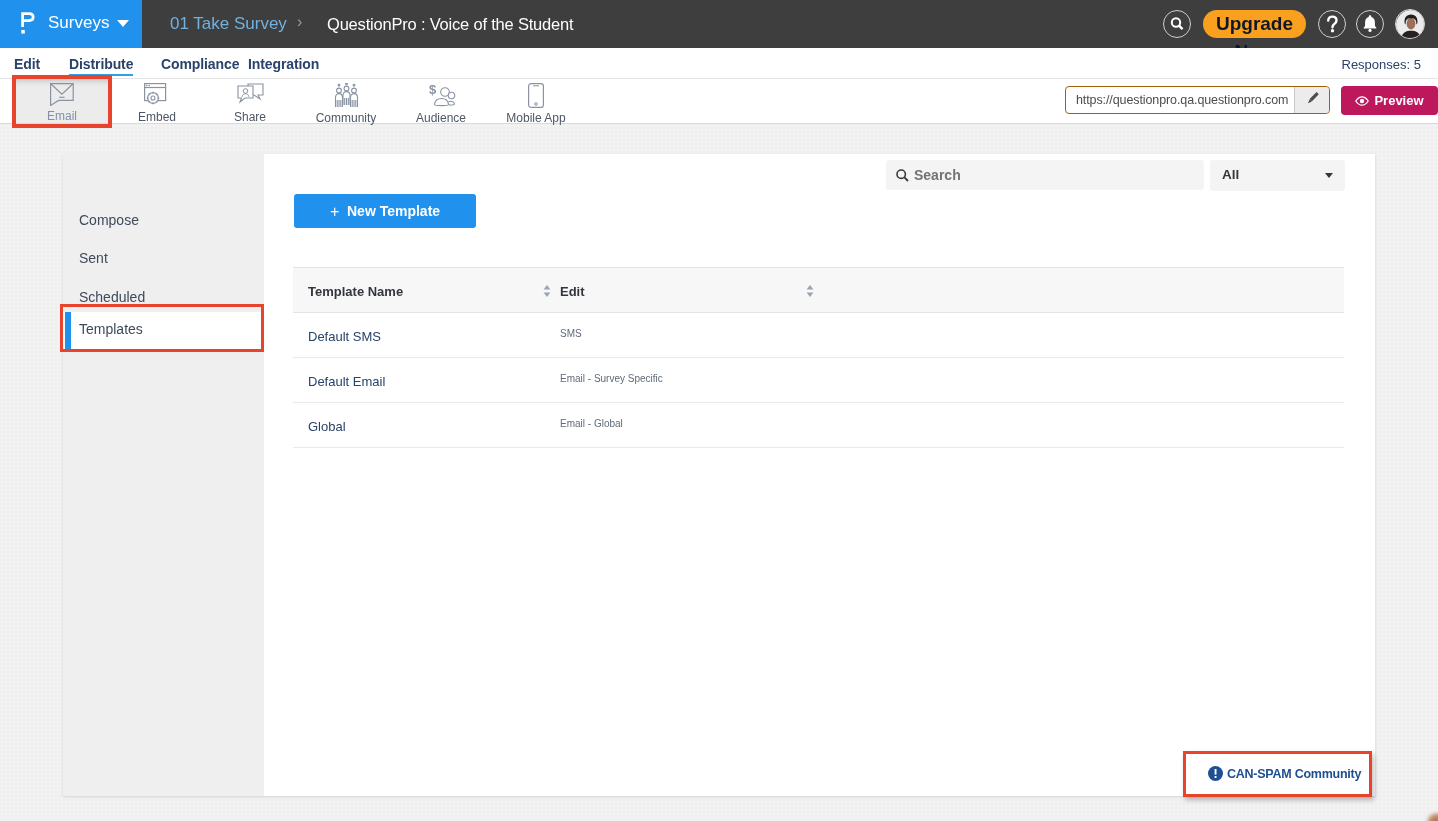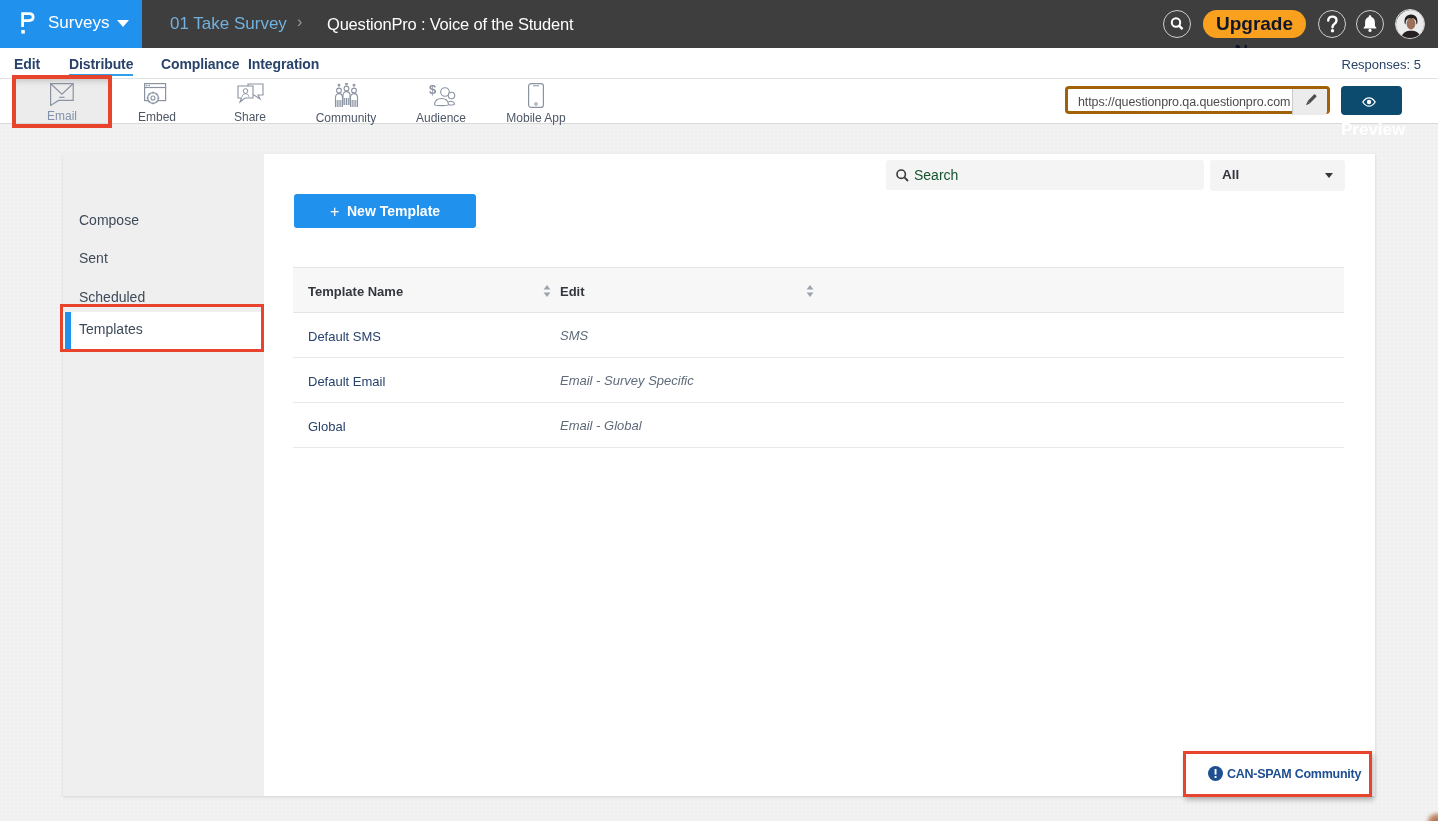--- a/index.html
+++ b/index.html
@@ -31,52 +31,52 @@
 #tab-int { left:248px; }
 #resp { position:absolute; right:17px; top:9px; color:#29436b; font-size:13px; }
 
 
 #toolbar { position:absolute; left:0; top:79px; width:1438px; height:45px; background:#fff; border-bottom:1px solid #d9d9d9; }
 .tool { position:absolute; top:4px; width:90px; text-align:center; color:#4d5765; font-size:12px; }
 #tool-email { color:#8091ab; }
 .tool svg { display:block; margin:0 auto 3px; }
 #emailbg { position:absolute; left:16px; top:0px; width:92px; height:44px; background:#ececec; box-shadow:inset 0 7px 7px -6px rgba(0,0,0,0.22); }
 #emailbox { position:absolute; left:12px; top:75px; width:100px; height:53px; border:4px solid #e8432c; }
-#urlwrap { position:absolute; left:1065px; top:86px; width:265px; height:28px; border:3px solid #a16207; border-radius:4px; background:#fff; }
+#urlwrap { position:absolute; left:1065px; top:86px; width:265px; height:28px; border:1px solid #a16207; border-radius:4px; background:#fff; }
 #urlwrap .txt { position:absolute; left:10px; top:6px; font-size:12.5px; color:#4c4c4c; white-space:nowrap; letter-spacing:-0.1px; }
 #urlwrap .pen { position:absolute; right:0; top:0; width:35px; height:26px; background:#ececec; border-left:1px solid #c9c9c9; border-radius:0 4px 4px 0; text-align:center; line-height:26px; }
-#preview { position:absolute; left:1341px; top:86px; width:61px; height:29px; background:#0c4a6e; border-radius:4px; color:#fff; font-size:17px; font-weight:bold; text-align:center; line-height:29px; }
+#preview { position:absolute; left:1341px; top:86px; width:97px; height:29px; background:#be185d; border-radius:4px; color:#fff; font-size:13px; font-weight:bold; text-align:center; line-height:29px; }
 
 
 #panel { position:absolute; left:63px; top:154px; width:1312px; height:642px; background:#fff; box-shadow:0 1px 3px rgba(0,0,0,0.12); }
 #sidebar { position:absolute; left:0; top:0; width:201px; height:642px; background:#efeff0; }
 .sitem { position:absolute; left:16px; color:#3e4a59; font-size:14px; }
 #si1 { top:164px; } #si2 { top:202px; } #si3 { top:241px; } #si4 { top:280px; }
 #seltpl { position:absolute; left:0px; top:312px; width:201px; height:37px; background:#fff; }
 #seltpl .bar { position:absolute; left:2px; top:0; width:6px; height:37px; background:#2191ee; }
 #seltpl .t { position:absolute; left:16px; top:9px; color:#3e4a59; font-size:14px; }
 #tplbox { position:absolute; left:-3px; top:304px; width:204px; height:48px; border:3px solid #e8432c; }
 .sitem,#seltpl .t { font-weight:normal; }
 
 
 #searchbox { position:absolute; left:886px; top:160px; width:318px; height:30px; background:#f4f4f4; border-radius:3px; }
-#searchbox .ph { position:absolute; left:28px; top:7px; color:#14532d; font-size:14px; }
+#searchbox .ph { position:absolute; left:28px; top:7px; color:#737373; font-size:14px;font-weight:bold; }
 #alldd { position:absolute; left:1210px; top:160px; width:135px; height:31px; background:#f4f4f4; border-radius:3px; }
 #alldd .t { position:absolute; left:12px; top:7px; color:#33373d; font-size:13.5px; font-weight:bold; }
 #alldd .car { position:absolute; right:12px; top:13px; width:0; height:0; border-left:4.5px solid transparent; border-right:4.5px solid transparent; border-top:5.5px solid #33373d; }
 #newtpl { position:absolute; left:294px; top:194px; width:182px; height:34px; background:#2191ee; border-radius:3px; color:#fff; font-size:14px; font-weight:bold; text-align:center; line-height:34px; }
 
 
 #thead { position:absolute; left:293px; top:267px; width:1051px; height:46px; background:#f7f7f8; border-top:1px solid #e4e4e4; border-bottom:1px solid #e4e4e4; }
 #thead .h1 { position:absolute; left:15px; top:16px; color:#33373d; font-size:13px; font-weight:bold; }
 #thead .h2 { position:absolute; left:267px; top:16px; color:#33373d; font-size:13px; font-weight:bold; }
 .srt { position:absolute; top:17px; }
 .trow { position:absolute; left:293px; width:1051px; height:45px; border-bottom:1px solid #eaeaea;text-align:right; }
 .trow .n { position:absolute; left:15px; top:16px; color:#28436b; font-size:13px; }
-.trow .ty { position:absolute; left:267px; top:15px; color:#5f6b7a; font-size:13px;font-style:italic; }
+.trow .ty { position:absolute; left:267px; top:15px; color:#5f6b7a; font-size:10px; }
 #r1 { top:313px; } #r2 { top:358px; } #r3 { top:403px; }
 
 
 #canspam { position:absolute; left:1183px; top:751px; width:189px; height:46px; border:3px solid #e8432c; background:#fff; box-shadow:2px 3px 5px rgba(0,0,0,0.25); }
 #canspam .t { position:absolute; left:41px; top:13px; color:#1d4f91; font-size:12.5px; font-weight:bold; white-space:nowrap; letter-spacing:-0.25px; }
 </style>
 </head>
 <body>
 
 <div id="topbar">

